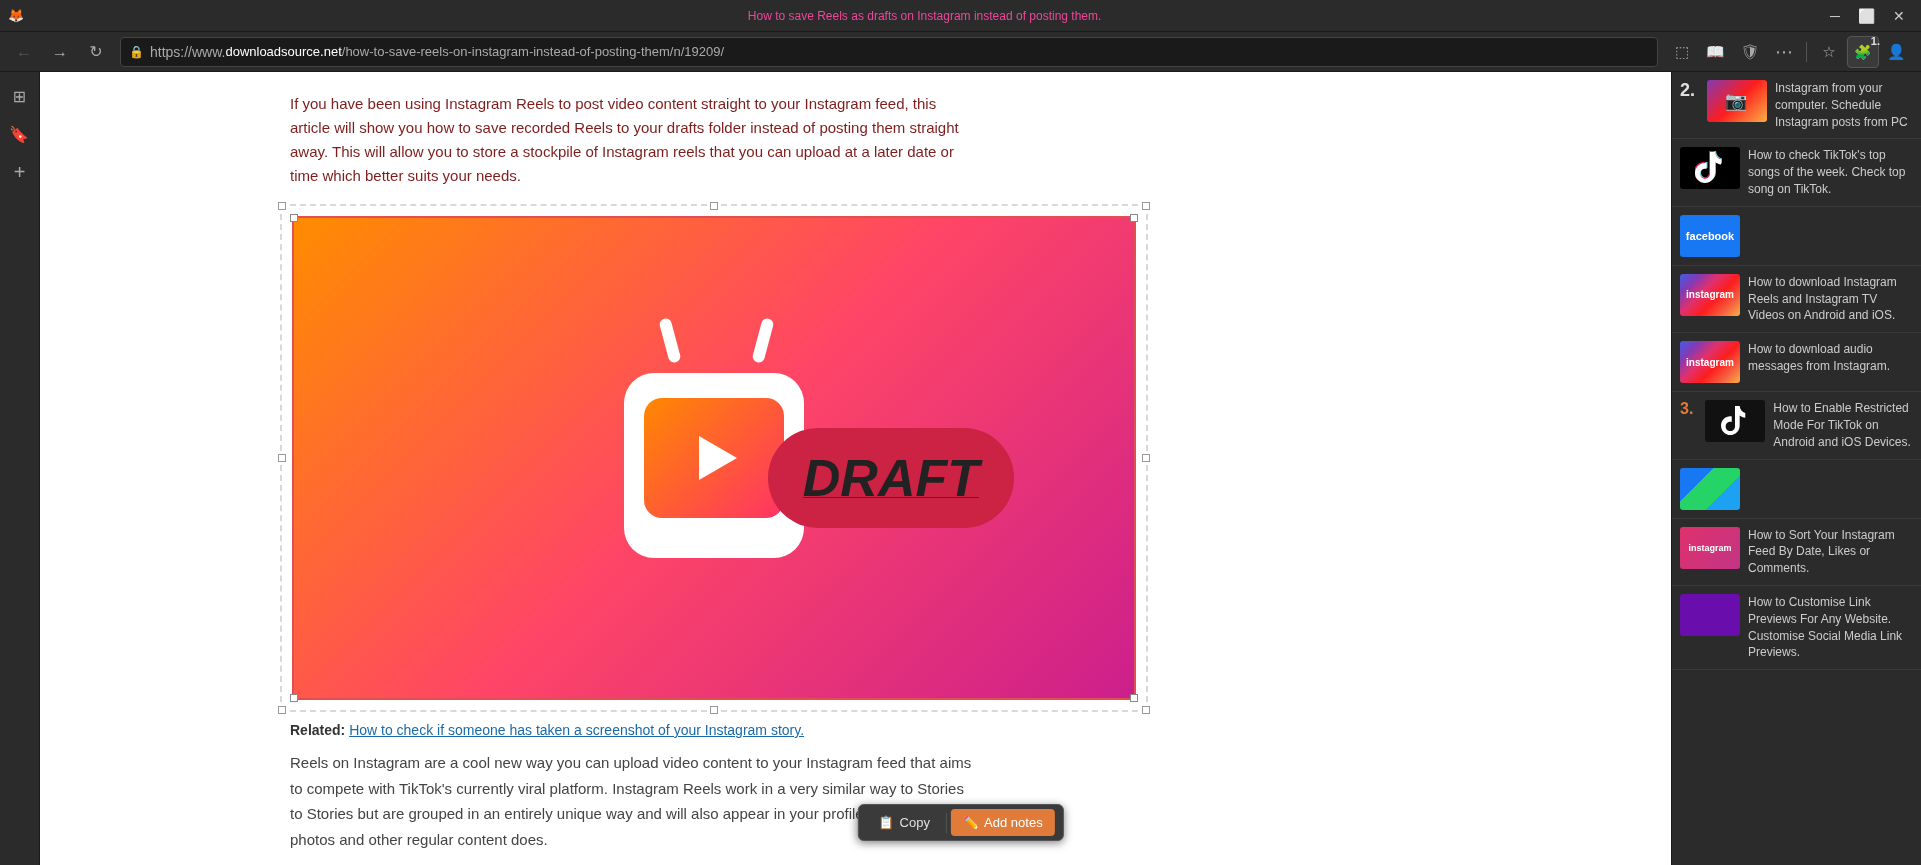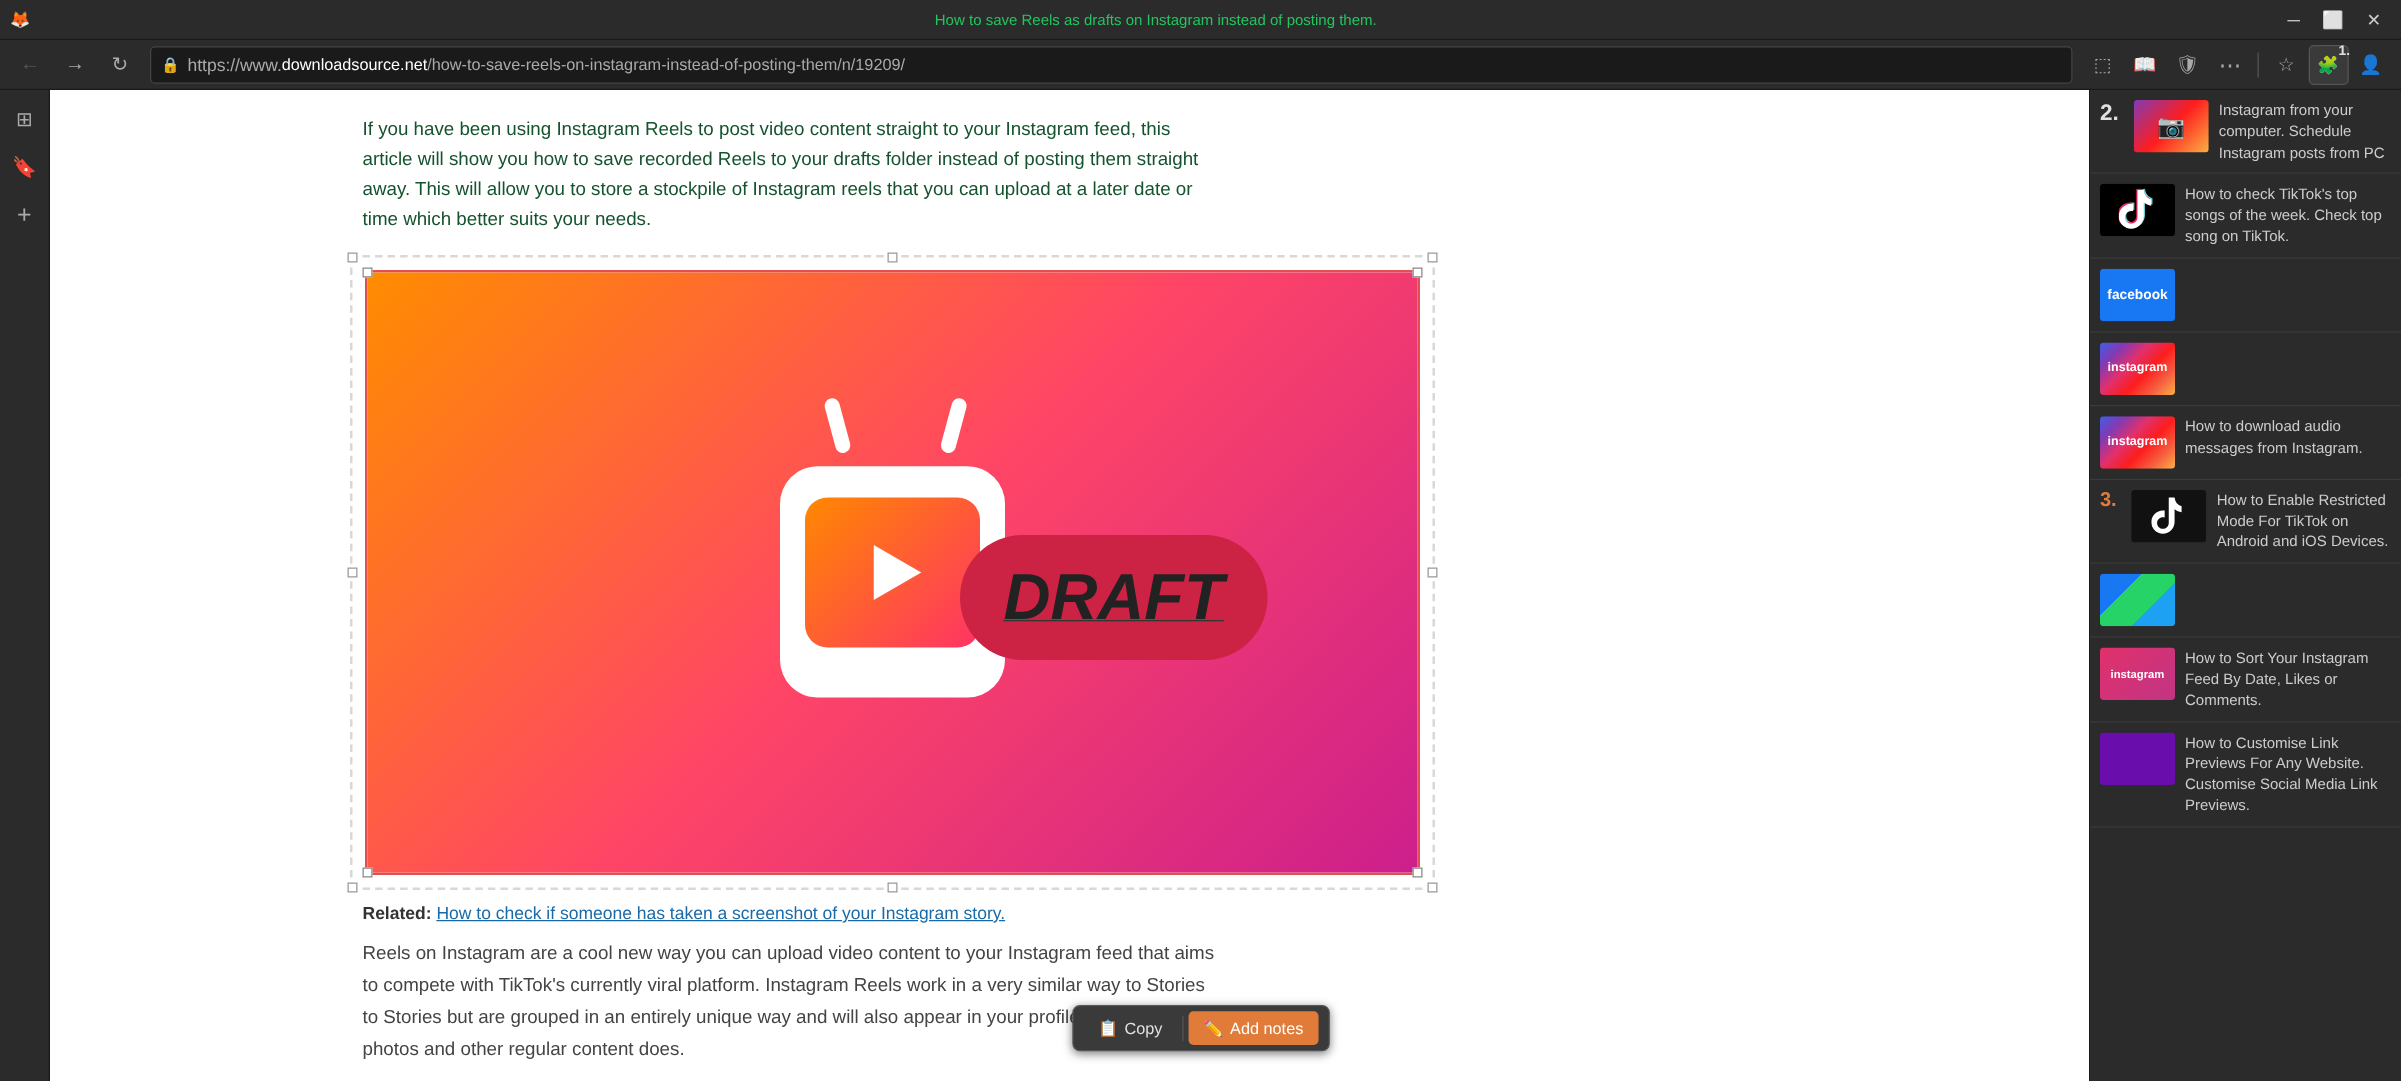--- a/index.html
+++ b/index.html
@@ -133,21 +133,21 @@
       position: relative;
     }
     .article-content {
       padding: 20px 160px 20px 250px;
       max-width: 1100px;
       color: #333;
     }
     .article-intro {
       font-size: 15px;
       line-height: 1.6;
-      color: #14532d;
+      color: #7f1d1d;
       margin-bottom: 16px;
     }
 
     
     .draft-image {
       width: 840px;
       height: 480px;
       background: linear-gradient(135deg, #ff8c00, #ff4566, #cc1f8c);
       display: flex;
       align-items: center;
@@ -322,21 +322,21 @@
     }
   </style>
 </head>
 <body>
 
 <div class="title-bar">
   <div class="title-bar-left">
     <span style="font-size:13px; color:#ccc; margin-right:4px;">🦊</span>
   </div>
   <div class="title-bar-center">
-    <span style="font-size:12px;color:#22c55e;">How to save Reels as drafts on Instagram instead of posting them.</span>
+    <span style="font-size:12px;color:#ec4899;">How to save Reels as drafts on Instagram instead of posting them.</span>
   </div>
   <div class="title-bar-right">
     <div class="title-bar-btn">─</div>
     <div class="title-bar-btn">⬜</div>
     <div class="title-bar-btn" style="hover:background:#c42b1c;">✕</div>
   </div>
 </div>
 
 <div class="nav-bar">
   <div class="nav-btn disabled" title="Back">←</div>
@@ -463,20 +463,21 @@
         <div class="thumb-facebook" style="font-size:11px;font-weight:bold;text-align:center;padding:15px;">facebook</div>
       </div>
     </div>
 
     <div class="related-item">
       <div class="related-thumb">
         <div class="thumb-insta2">
           <span style="color:white;font-size:10px;font-weight:bold;text-align:center;">instagram</span>
         </div>
       </div>
+      <span class="related-title">How to download Instagram Reels and Instagram TV Videos on Android and iOS.</span>
     </div>
 
     <div class="related-item">
       <div class="related-thumb">
         <div style="background:linear-gradient(135deg,#405de6,#833ab4,#e1306c,#fd1d1d,#f56040,#fcb045);width:100%;height:100%;display:flex;align-items:center;justify-content:center;">
           <span style="color:white;font-size:10px;font-weight:bold;">instagram</span>
         </div>
       </div>
       <span class="related-title">How to download audio messages from Instagram.</span>
     </div>

